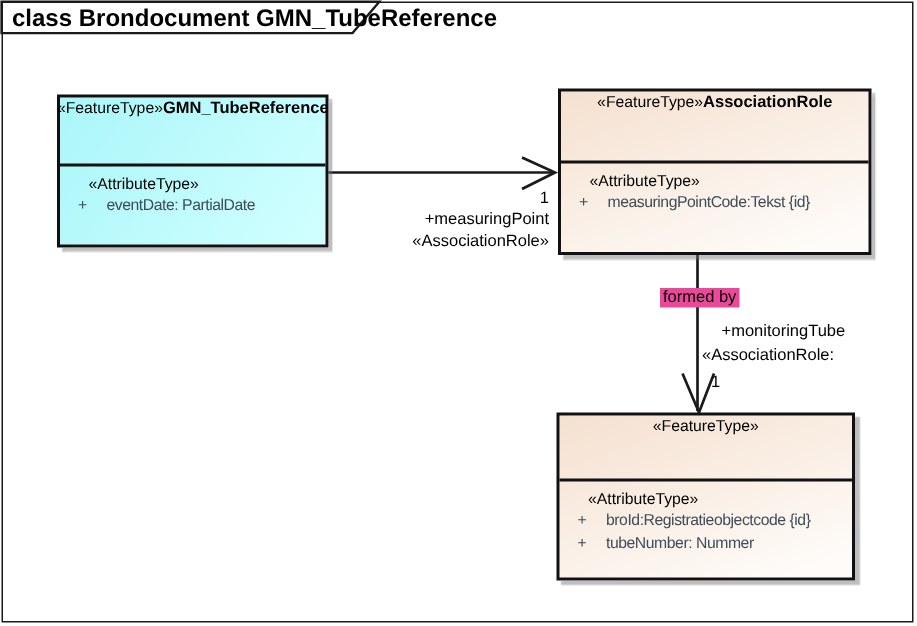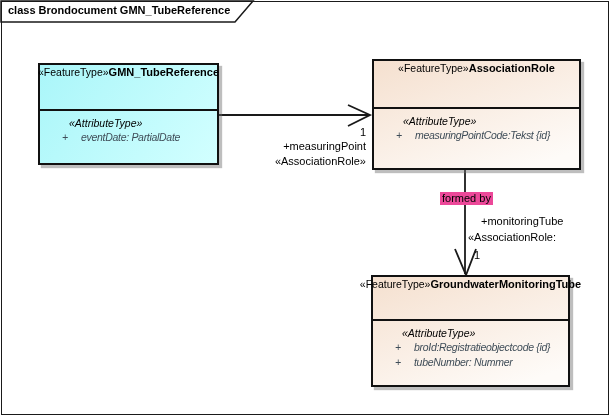--- a/index.html
+++ b/index.html
@@ -7,37 +7,37 @@
     width:611px;height:417px;position:relative;background:#ffffff;
     font-family:"Liberation Sans", sans-serif;color:#000;overflow:hidden;
   }
   .frame-border{
     position:absolute;left:1px;top:1px;width:606px;height:412px;
     border:1px solid #1a1a1a;background:transparent;
   }
   .overlay{position:absolute;left:0;top:0;width:611px;height:417px;}
   .frame-title{
     position:absolute;left:8px;top:4px;width:240px;
-    font-size:11px;font-weight:bold;white-space:nowrap;
+    font-size:16px;font-weight:bold;white-space:nowrap;
   }
   .uml-class{
     position:absolute;border:2px solid #111;
     box-shadow:3px 3px 1px rgba(110,110,110,.45);
     box-sizing:border-box;
   }
   .cls-cyan{background:linear-gradient(125deg, var(--cyan-fill) 0%, var(--cyan-fill-light) 100%);}
   .cls-tan{background:linear-gradient(160deg, var(--tan-fill) 0%, var(--tan-fill-light) 90%);}
   .cls-header{
     border-bottom:2px solid #111;text-align:center;
     display:flex;flex-direction:row;justify-content:center;
     box-sizing:border-box;
   }
   .stereotype{font-size:10.5px;line-height:14px;color:#000;}
   .cls-name{font-size:11px;font-weight:bold;line-height:15px;white-space:nowrap;}
-  .cls-attrs{padding:5px 0 0 17px;font-style:italic;}
+  .cls-attrs{padding:5px 0 0 7px;}
   .attr-stereo{padding-left:12px;font-size:10.5px;line-height:14px;}
   .attr-row{display:flex;font-size:10.5px;line-height:15px;color:var(--attr-text);letter-spacing:-0.3px;white-space:nowrap;}
   .attr-row .vis{width:24px;padding-left:5px;box-sizing:border-box;letter-spacing:0;}
   .edge-label{position:absolute;font-size:11px;line-height:13px;white-space:nowrap;}
   .right-align{text-align:right;}
   .bg-white{background:#ec4899;padding:0 2px;}
 </style>
 </head>
 <body>
 
@@ -81,21 +81,20 @@
       <div class="attr-row">
         <span class="vis">+</span>
         <span class="attr-text">measuringPointCode:Tekst {id}</span>
       </div>
     </div>
   </div>
 
   <div class="uml-class cls-tan" style="left:371px;top:275px;width:199px;height:112px;">
     <div class="cls-header" style="height:44px;">
       <div class="stereotype">«FeatureType»</div>
-      <div class="cls-name">GroundwaterMonitoringTube</div>
     </div>
     <div class="cls-attrs">
       <div class="stereotype attr-stereo">«AttributeType»</div>
       <div class="attr-row">
         <span class="vis">+</span>
         <span class="attr-text">broId:Registratieobjectcode {id}</span>
       </div>
       <div class="attr-row">
         <span class="vis">+</span>
         <span class="attr-text">tubeNumber: Nummer</span>

